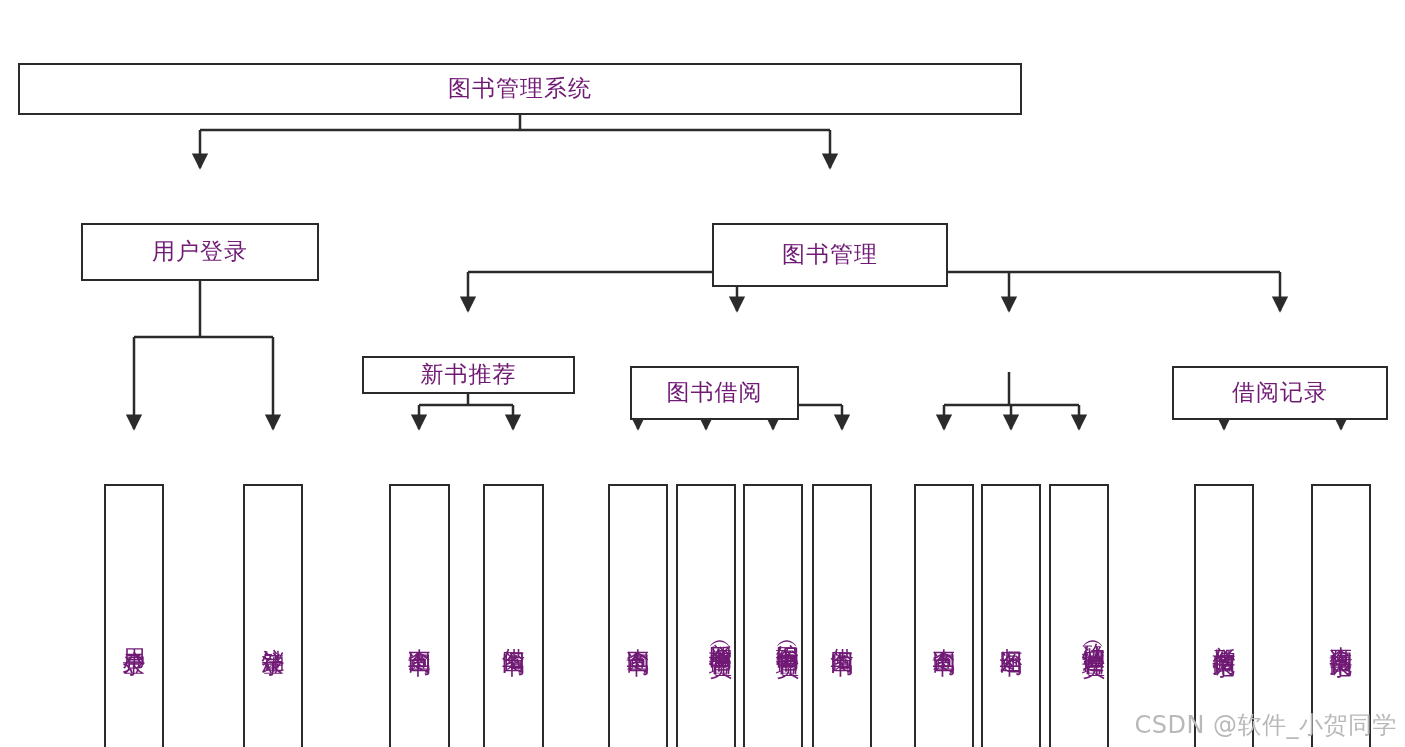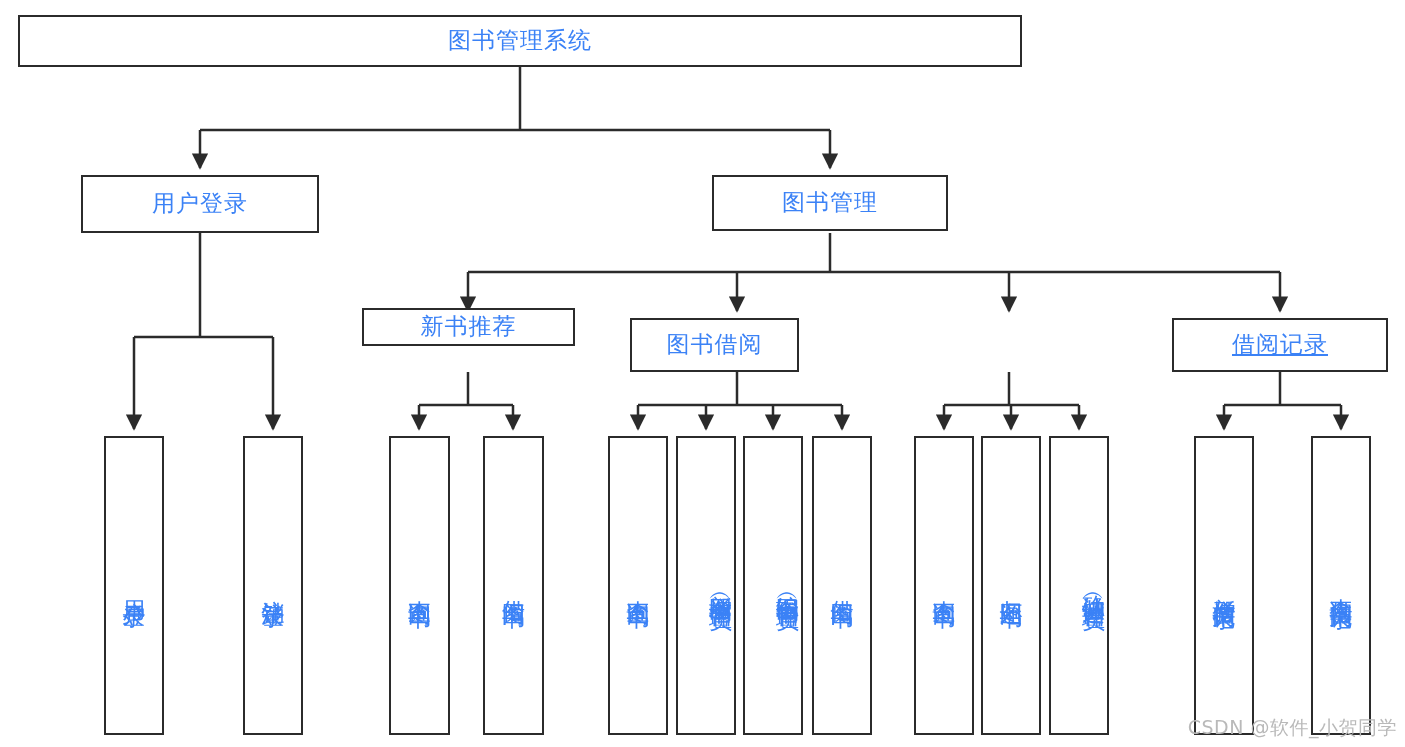--- a/index.html
+++ b/index.html
@@ -26,21 +26,22 @@
     pointer-events: none;
   }
   .node {
     position: absolute;
     box-sizing: border-box;
     border: 2.5px solid #2b2b2b;
     background: #ffffff;
     display: flex;
     align-items: center;
     justify-content: center;
-    color: #3b82f6;
+    color: #701a75;
+    margin-top: 48px;
   }
   .node.horiz {
     font-size: 23px;
     letter-spacing: 1px;
     line-height: 1.2;
   }
   .node.vert {
     writing-mode: vertical-rl;
     text-orientation: upright;
     font-size: 23px;
@@ -55,21 +56,21 @@
     align-items: center;
   }
   .node .label {
     display: block;
     white-space: pre-line;
   }
   #watermark {
     position: absolute;
     right: 8px;
     bottom: 6px;
-    font-size: 19px;
+    font-size: 24px;
     color: #b9b9b9;
     letter-spacing: 0.5px;
     user-select: none;
   }
 </style>
 </head>
 <body>
 
 <div id="stage">
 
@@ -123,31 +124,31 @@
     </g>
   </svg>
 
   <div class="node horiz" style="left:18px; top:15px; width:1004px; height:52px;">
     <span class="label">图书管理系统</span>
   </div>
 
   <div class="node horiz" style="left:81px; top:175px; width:238px; height:58px;">
     <span class="label">用户登录</span>
   </div>
-  <div class="node horiz" style="left:712px; top:175px; width:236px; height:56px;">
+  <div class="node horiz" style="left:712px; top:175px; width:236px; height:64px;">
     <span class="label">图书管理</span>
   </div>
 
   <div class="node horiz" style="left:362px; top:308px; width:213px; height:38px;">
     <span class="label">新书推荐</span>
   </div>
   <div class="node horiz" style="left:630px; top:318px; width:169px; height:54px;">
     <span class="label">图书借阅</span>
   </div>
-  <div class="node horiz" style="left:1172px; top:318px; width:216px; height:54px;text-decoration:underline;">
+  <div class="node horiz" style="left:1172px; top:318px; width:216px; height:54px;">
     <span class="label">借阅记录</span>
   </div>
 
   <div class="node vert centered" style="left:104px; top:436px; width:60px; height:299px;">
     <span class="label">用户登录</span>
   </div>
   <div class="node vert centered" style="left:243px; top:436px; width:60px; height:299px;">
     <span class="label">注销登录</span>
   </div>
 

